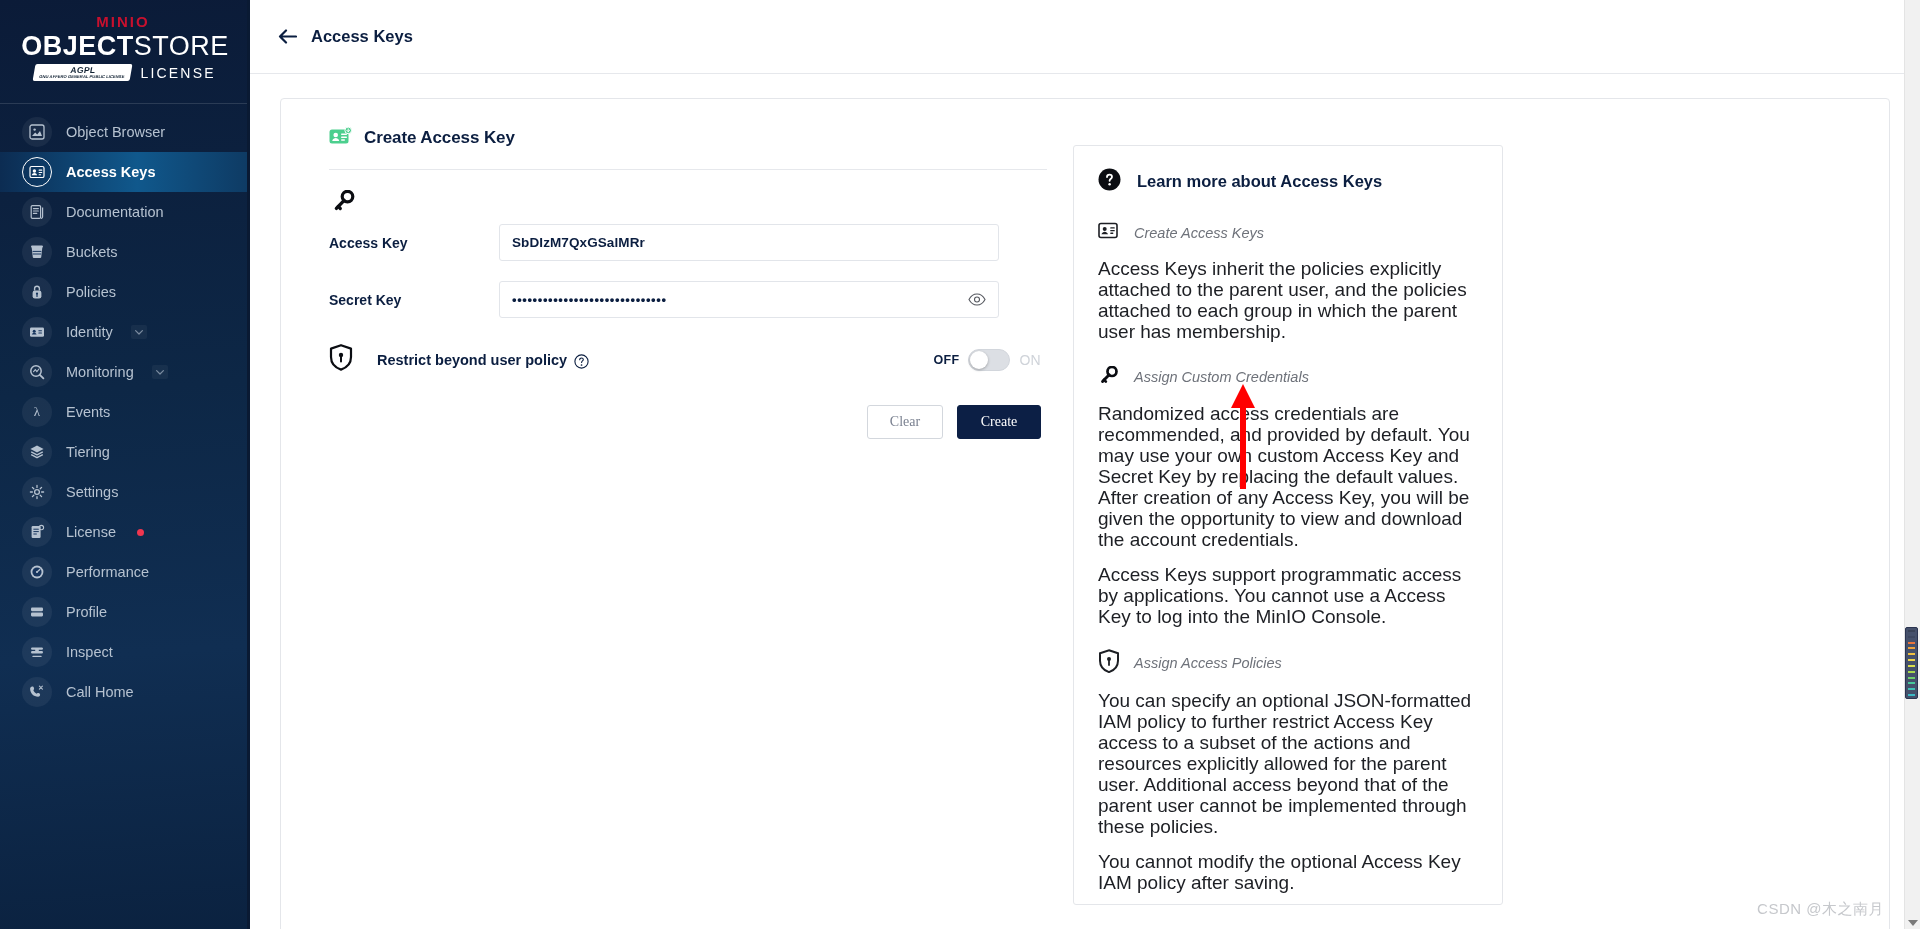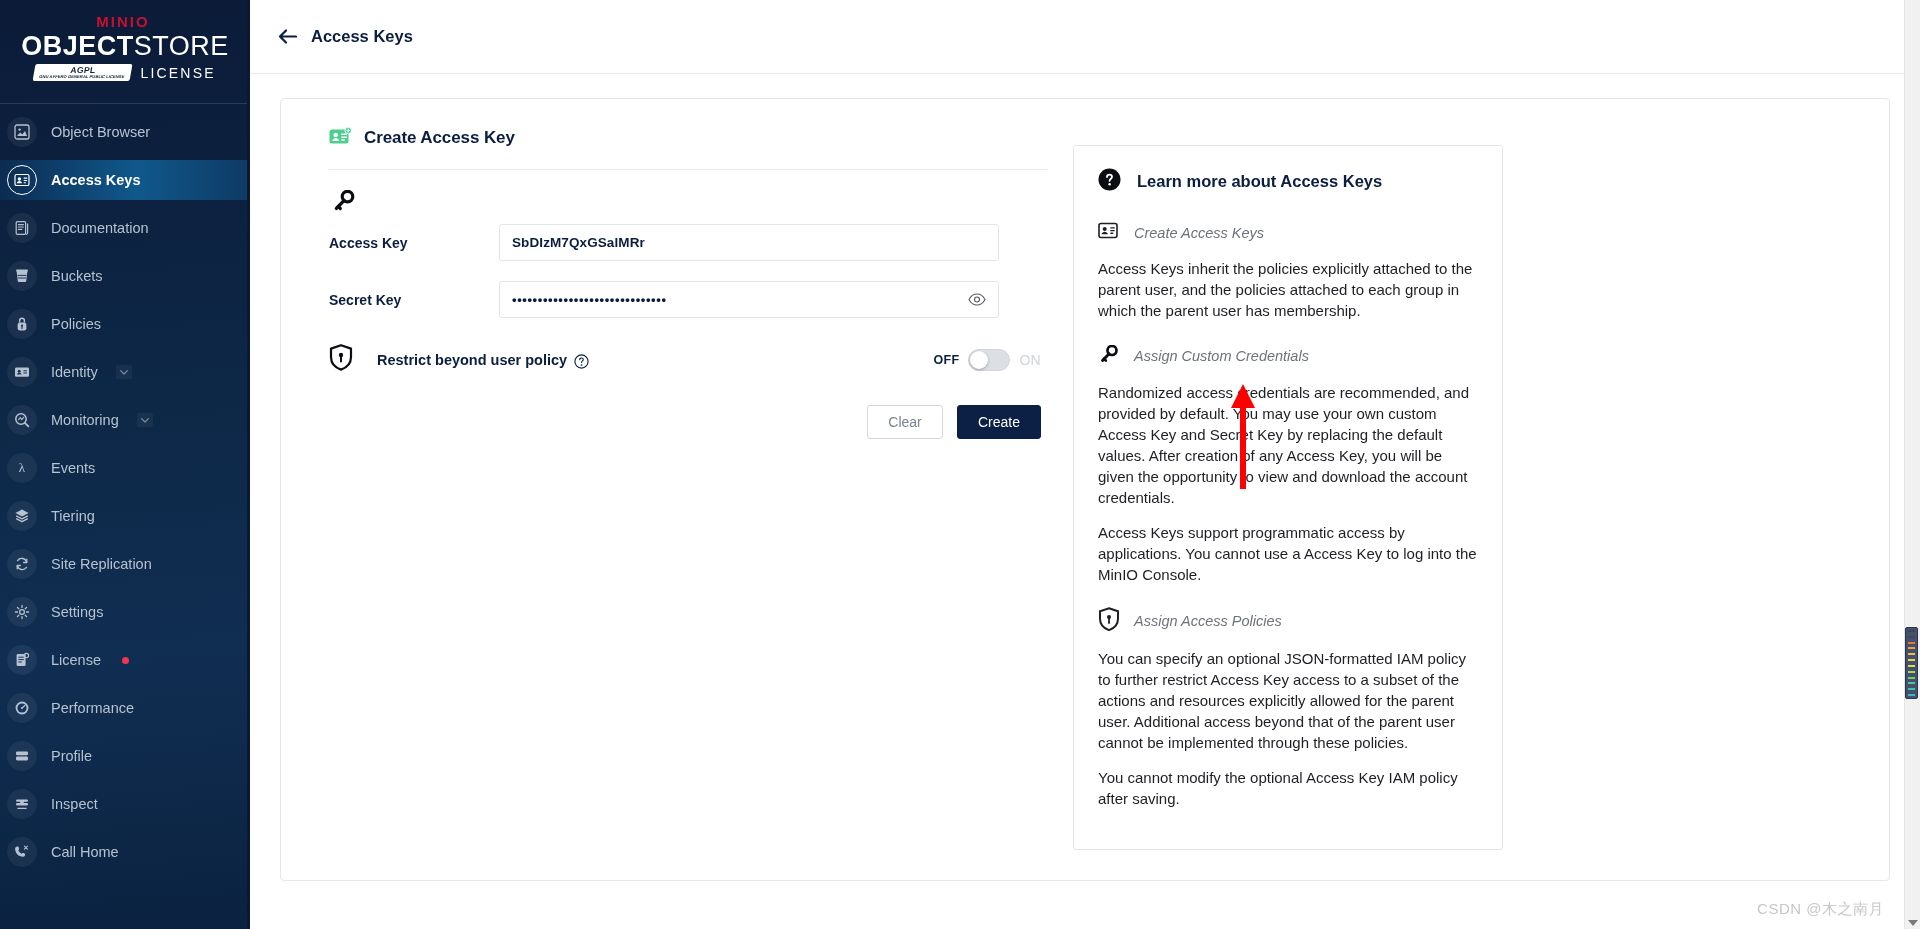--- a/index.html
+++ b/index.html
@@ -39,21 +39,21 @@
     padding: 2px 6px; border-radius: 2px; letter-spacing: .3px;
     transform: skewX(-10deg); line-height: 1.05; text-align: center;
   }
   .lic-badge i { display:block; font-style: normal; font-size: 4.2px; font-weight: 600; letter-spacing: 0; }
   .lic-word { color: #fff; font-size: 14px; letter-spacing: 2.2px; font-weight: 400; }
   .sb-sep { height: 1px; background: rgba(255,255,255,.13); margin: 6px 0 8px 0; }
 
   .nav { list-style: none; }
   .nav-item {
     display: flex; align-items: center; gap: 14px;
-    height: 40px; padding-left: 7px; margin-bottom: 8px;
+    height: 40px; padding-left: 22px; margin-bottom: 0;
     color: #b6c2d0; font-size: 14.5px; cursor: pointer; position: relative;
   }
   .nav-item .ico {
     width: 30px; height: 30px; border-radius: 50%;
     background: rgba(255,255,255,.06);
     display:flex; align-items:center; justify-content:center;
     flex: 0 0 30px;
   }
   .nav-item .ico svg { display:block; }
   .nav-item.active {
@@ -131,21 +131,21 @@
   .switch .knob {
     position:absolute; top: 1px; left: 1px; width: 18px; height: 18px;
     border-radius: 50%; background: #fff; box-shadow: 0 1px 3px rgba(0,0,0,.28);
   }
   .btn-row {
     display:flex; justify-content:flex-end; gap: 14px; margin-top: 30px; padding-right: 6px;
   }
   .btn {
     min-width: 76px; height: 34px; border-radius: 3px; font-size: 14px;
     display:flex; align-items:center; justify-content:center; cursor:pointer;
-    font-family:Liberation Sans, sans-serif;
+    font-family:Liberation Serif, serif;
   }
   .btn-clear { background:#fff; border:1px solid #d3d7dd; color:#7a8190; }
   .btn-create { background:#0c1f45; border:1px solid #0c1f45; color:#fff; min-width: 84px; }
 
   
   .arrow-anno {
     position:absolute; left: 980px; top: 384px; width: 26px; height: 105px; pointer-events:none;
   }
 
   
@@ -156,21 +156,21 @@
   }
   .help-head { display:flex; align-items:center; gap: 16px; margin-bottom: 26px; }
   .help-head h3 { font-size: 16.5px; color: #0b1e40; font-weight: 700; }
   .help-sec-title {
     display:flex; align-items:center; gap: 14px; margin: 22px 0 14px 0;
   }
   .help-sec-title span {
     font-size: 14.5px; color: #6e727a; font-style: italic;
   }
   .help-p {
-    font-size: 15px; line-height: 21px; color: #1d1f24; margin-bottom: 14px;
+    font-size: 19px; line-height: 21px; color: #1d1f24; margin-bottom: 14px;
   }
 
   
   .watermark {
     position:absolute; right: 36px; bottom: 10px;
     color: #c6c8cc; font-size: 15px; letter-spacing: .5px;
   }
   .vscroll {
     position:absolute; right: 0; top: 0; width: 16px; height: 929px;
     background: #f1f1f1; border-left: 1px solid #e4e4e4;
@@ -310,30 +310,20 @@
         </li>
         <li class="nav-item">
           <span class="ico">
             <svg width="16" height="16" viewBox="0 0 16 16" fill="none">
               <path d="M8 1.6 14.6 5 8 8.4 1.4 5z" fill="#b6c2d0"></path>
               <path d="M2.2 7.9 8 10.9l5.8-3" stroke="#b6c2d0" stroke-width="1.4" fill="none" stroke-linejoin="round"></path>
               <path d="M2.2 10.7 8 13.7l5.8-3" stroke="#b6c2d0" stroke-width="1.4" fill="none" stroke-linejoin="round"></path>
             </svg>
           </span>
           <span>Tiering</span>
-        </li>
-        <li class="nav-item">
-          <span class="ico">
-            <svg width="16" height="16" viewBox="0 0 16 16" fill="none">
-              <path d="M12.6 6.4A5 5 0 0 0 3.6 4.6" stroke="#b6c2d0" stroke-width="1.4" stroke-linecap="round"></path>
-              <path d="M3.4 9.6a5 5 0 0 0 9 1.8" stroke="#b6c2d0" stroke-width="1.4" stroke-linecap="round"></path>
-              <path d="M12.8 3.2v3.3h-3.2M3.2 12.8V9.5h3.2" stroke="#b6c2d0" stroke-width="1.3" fill="none" stroke-linecap="round" stroke-linejoin="round"></path>
-            </svg>
-          </span>
-          <span>Site Replication</span>
         </li>
         <li class="nav-item">
           <span class="ico">
             <svg width="16" height="16" viewBox="0 0 16 16" fill="none">
               <circle cx="8" cy="8" r="2.4" stroke="#b6c2d0" stroke-width="1.3"></circle>
               <path d="M8 1.4v2M8 12.6v2M1.4 8h2M12.6 8h2M3.4 3.4l1.4 1.4M11.2 11.2l1.4 1.4M12.6 3.4l-1.4 1.4M4.8 11.2l-1.4 1.4" stroke="#b6c2d0" stroke-width="1.3" stroke-linecap="round"></path>
             </svg>
           </span>
           <span>Settings</span>
         </li>

